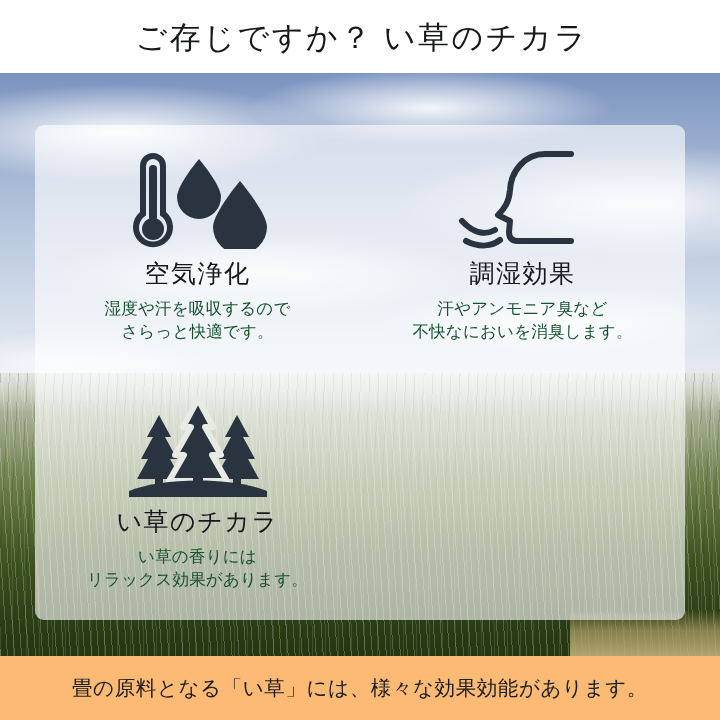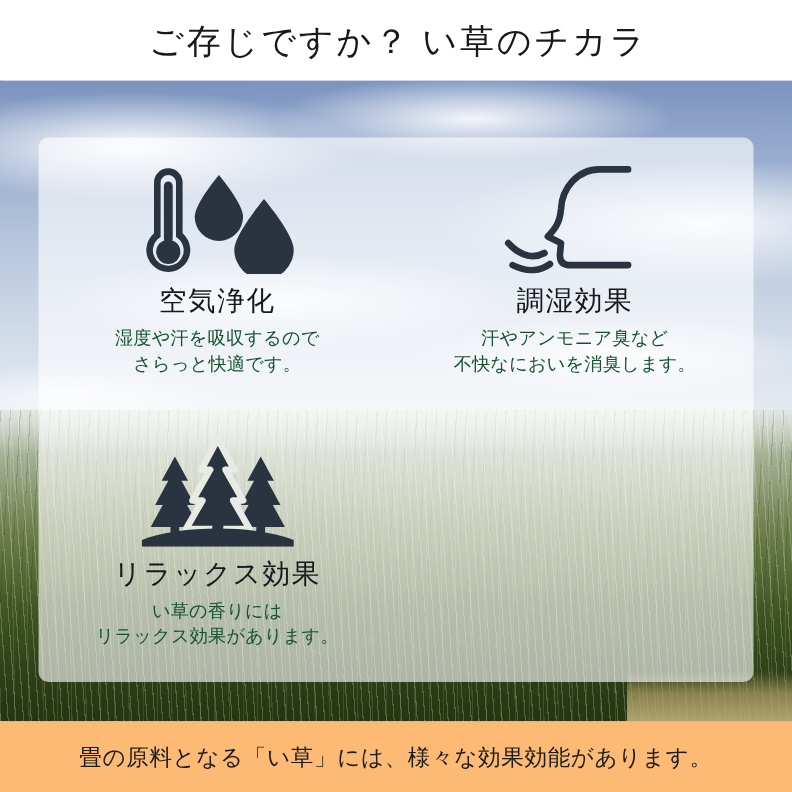--- a/index.html
+++ b/index.html
@@ -234,21 +234,21 @@
             <path d="M36 22 L48 44 L42 44 L54 66 L47 66 L58 86 L14 86 L25 66 L18 66 L30 44 L24 44 Z"></path>
             <rect x="32" y="84" width="8" height="14"></rect>
             <path d="M114 22 L126 44 L120 44 L132 66 L125 66 L136 86 L92 86 L103 66 L96 66 L108 44 L102 44 Z"></path>
             <rect x="110" y="84" width="8" height="14"></rect>
             <path d="M75 6 L90 34 L82 34 L98 62 L89 62 L104 88 L46 88 L61 62 L52 62 L68 34 L60 34 Z" stroke="#e8ebe4" stroke-width="6" stroke-linejoin="round"></path>
             <rect x="70" y="84" width="10" height="18"></rect>
             <path d="M6 98 C40 84 110 84 144 98 L144 104 L6 104 Z"></path>
           </g>
         </svg>
       </div>
-      <div class="feature-title">リラックス効果</div>
+      <div class="feature-title">い草のチカラ</div>
       <div class="feature-desc">い草の香りには
 リラックス効果があります。</div>
     </div>
 
   </div>
 
   <div class="footer-band">
     <div class="footer-text">畳の原料となる「い草」には、様々な効果効能があります。</div>
   </div>
 

